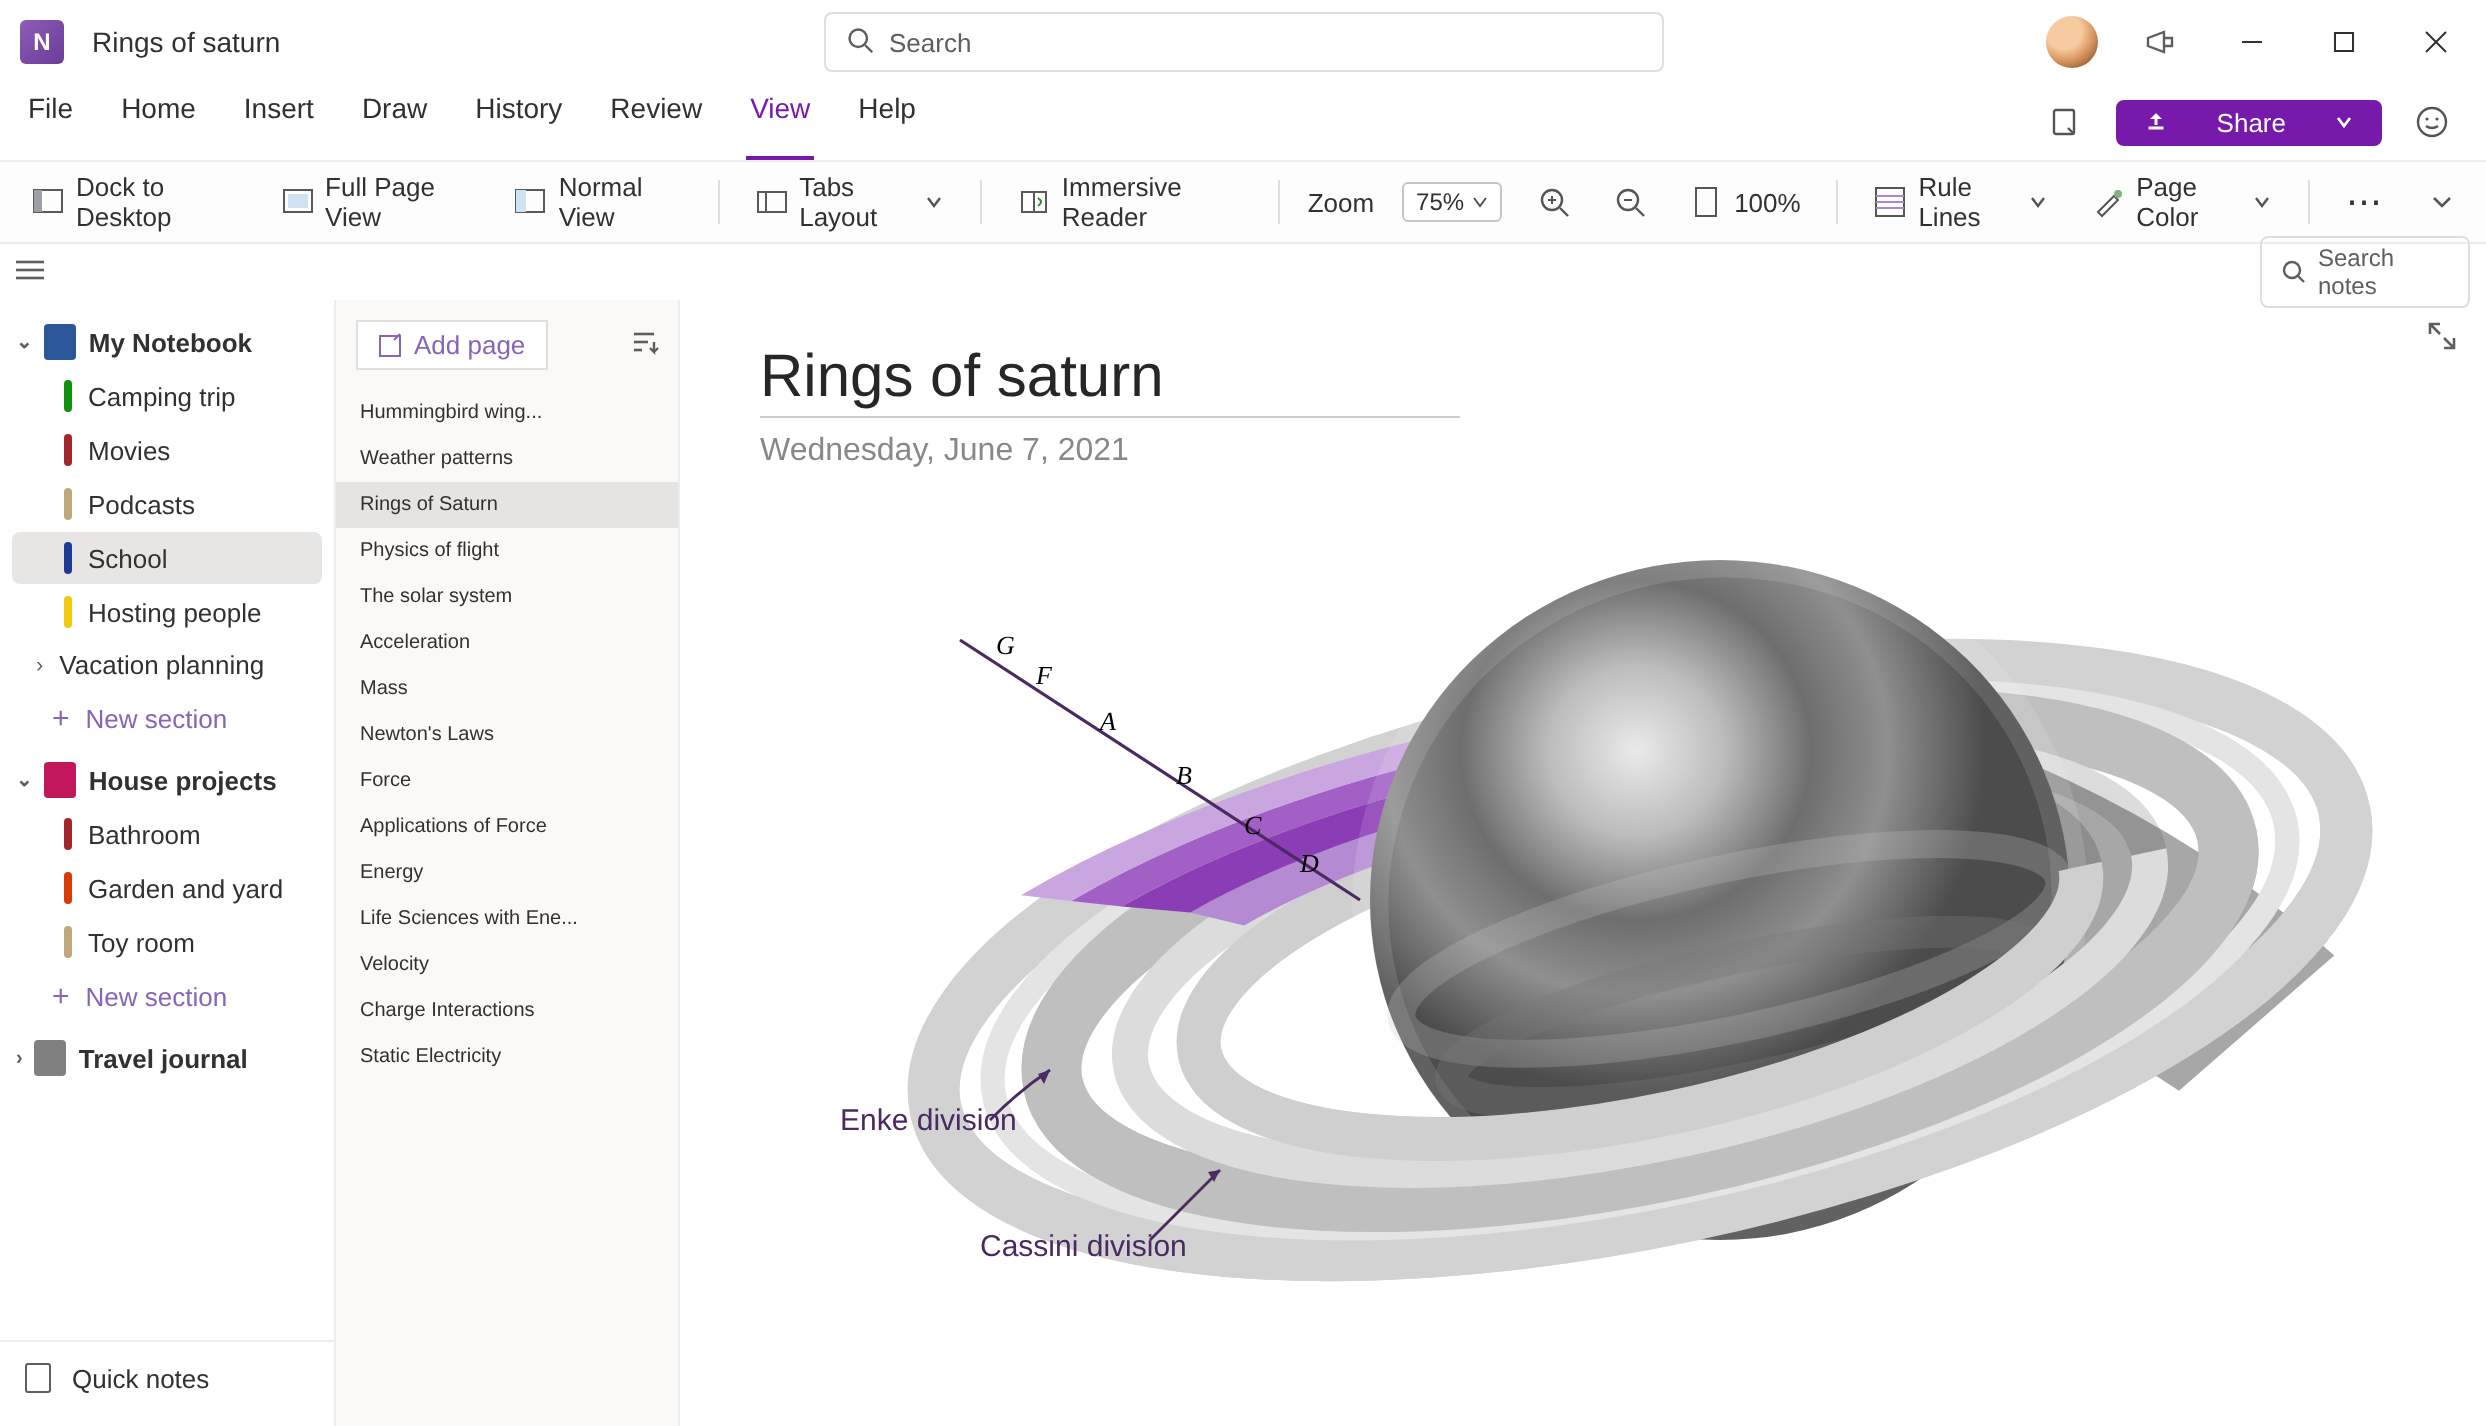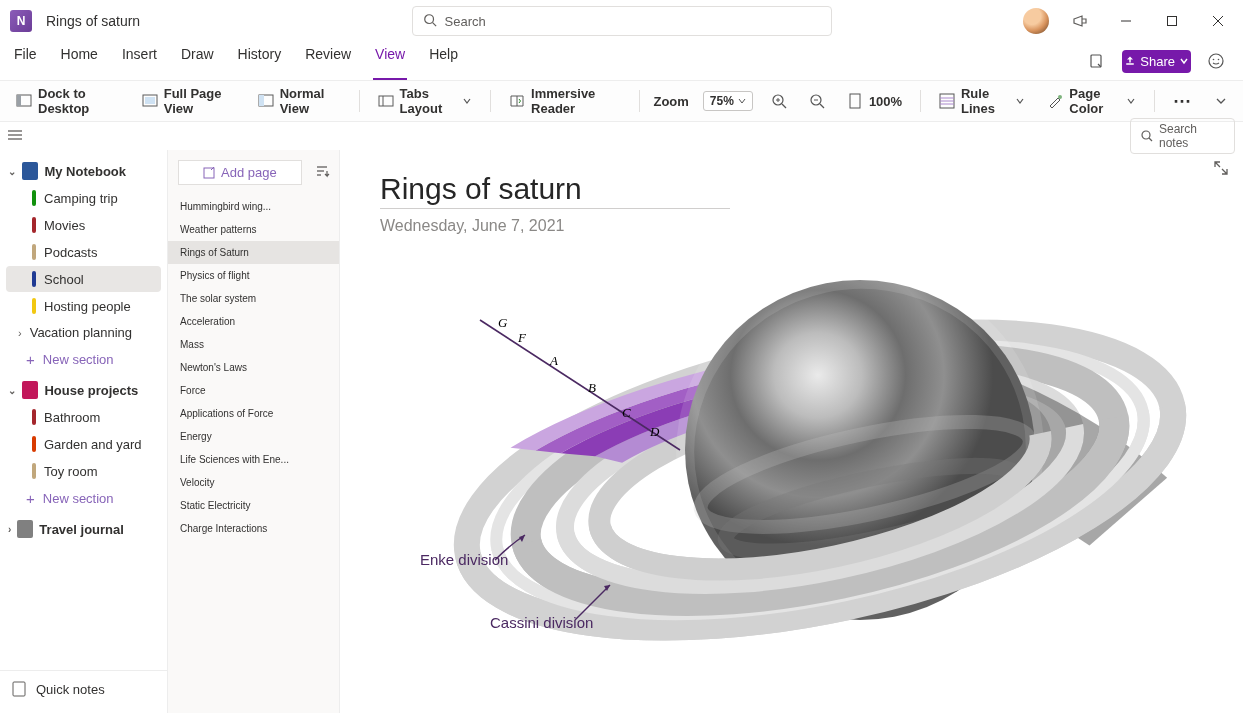--- a/index.html
+++ b/index.html
@@ -13,25 +13,25 @@
 .search-box .sicon { margin-right: 8px; }
 .titlebar-right { margin-left: auto; display: flex; align-items: center; gap: 16px; }
 .avatar { width: 26px; height: 26px; border-radius: 50%; background: radial-gradient(circle at 35% 30%, #f7cba0 35%, #d8935d 60%, #5b3a1f); }
 .win-btn { width: 30px; height: 30px; display: flex; align-items: center; justify-content: center; color: #605e5c; cursor: pointer; font-size:14px;}
 
 
 .menubar { height: 38px; display: flex; padding: 0 12px; gap: 20px; border-bottom:0; }
 .menu-item { font-size: 14px; color: #323130; cursor: pointer; padding: 4px 2px; }
 .menu-item.active { color: #7719aa; border-bottom: 2px solid #7719aa; font-weight:400;}
 .menubar-right { margin-left:auto; display:flex; align-items:center; gap:10px;}
-.share-btn { background:#7719aa; color:#fff; padding:4px 2px; border-radius:4px; display:flex; align-items:center; gap:4px; font-size:13px; cursor:pointer;}
+.share-btn { background:#7719aa; color:#fff; padding:4px 14px; border-radius:4px; display:flex; align-items:center; gap:24px; font-size:13px; cursor:pointer;}
 .icon-btn { width:30px; height:30px; display:flex; align-items:center; justify-content:center; cursor:pointer; color:#444;}
 
 
-.ribbon { height: 42px; border-top:1px solid #ededed; border-bottom:1px solid #ededed; display:flex; align-items:center; padding:0 12px; gap:14px; font-size:13px; color:#323130; background:#fdfdfd;font-weight:bold;}
+.ribbon { height: 42px; border-top:1px solid #ededed; border-bottom:1px solid #ededed; display:flex; align-items:center; padding:0 12px; gap:14px; font-size:13px; color:#323130; background:#fdfdfd;}
 .rib-btn { display:flex; align-items:center; gap:6px; cursor:pointer; padding:2px 4px;}
 .rib-sep { width:1px; height:22px; background:#e1dfdd; }
 .zoom-select { border:1px solid #c8c6c4; border-radius:3px; padding:2px 6px; font-size:12px; display:flex; align-items:center; gap:4px; background:#fff;}
 .rib-icon { width:16px; height:16px; display:inline-flex; align-items:center; justify-content:center; }
 
 
 .subbar { height:28px; display:flex; align-items:center; padding:0 8px; justify-content:space-between;}
 .hamburger { color:#605e5c; font-size:14px; cursor:pointer;}
 .search-notes { border:1px solid #e1dfdd; border-radius:4px; padding:3px 10px; font-size:12px; color:#605e5c; display:flex; align-items:center; gap:6px; width:105px;}
 
@@ -46,21 +46,21 @@
 .nb-icon { width:16px; height:18px; border-radius:2px; display:inline-block;}
 .section-row { display:flex; align-items:center; gap:8px; padding:5px 8px 5px 26px; font-size:13px; cursor:pointer; border-radius:4px; margin:1px 6px;}
 .section-row.active { background:#e8e6e4;}
 .color-tab { width:4px; height:16px; border-radius:2px; display:inline-block;}
 .new-section { color:#8764b8; display:flex; align-items:center; gap:8px; padding:5px 8px 5px 26px; font-size:13px; cursor:pointer;}
 .quick-notes { border-top:1px solid #ededed; margin-top:auto; padding:10px 12px; display:flex; align-items:center; gap:10px; font-size:13px; cursor:pointer;}
 
 
 .page-list { width:172px; border-right:1px solid #ededed; background:#faf9f8; display:flex; flex-direction:column;}
 .page-list-head { display:flex; align-items:center; padding:10px 10px; gap:8px;}
-.add-page { border:1px solid #e1dfdd; border-radius:0; padding:4px 24px; color:#8764b8; display:flex; align-items:center; gap:6px; background:#fff; cursor:pointer; font-size:13px;}
+.add-page { border:1px solid #e1dfdd; border-radius:0; padding:4px 10px; color:#8764b8; display:flex; align-items:center; gap:6px; background:#fff; cursor:pointer; font-size:13px;}
 .sort-btn { margin-left:auto; cursor:pointer; color:#605e5c;}
 .page-item { padding:6px 12px; font-size:10px; cursor:pointer; color:#323130; white-space:nowrap; overflow:hidden; text-overflow:ellipsis;}
 .page-item.active { background:#e6e4e2;}
 
 
 .canvas { flex:1; position:relative; padding:22px 40px; overflow:hidden;}
 .note-title { font-size:30px; font-weight:400; color:#262626; border-bottom:1px solid #d0cecd; display:inline-block; padding-bottom:2px; min-width:350px;}
 .note-date { font-size:16px; color:#8a8886; margin-top:8px;}
 .expand-btn { position:absolute; top:10px; right:14px; cursor:pointer; color:#605e5c;}
 
@@ -388,22 +388,22 @@
         <div class="page-item">Physics of flight</div>
         <div class="page-item">The solar system</div>
         <div class="page-item">Acceleration</div>
         <div class="page-item">Mass</div>
         <div class="page-item">Newton's Laws</div>
         <div class="page-item">Force</div>
         <div class="page-item">Applications of Force</div>
         <div class="page-item">Energy</div>
         <div class="page-item">Life Sciences with Ene...</div>
         <div class="page-item">Velocity</div>
+        <div class="page-item">Charge Interactions</div>
         <div class="page-item">Static Electricity</div>
-        <div class="page-item">Charge Interactions</div>
       </div>
   </div>
 
   <div class="canvas">
     <div class="expand-btn">
       <svg width="16" height="16">
           <path d="M2 7 L2 2 L7 2 M9 14 L14 14 L14 9 M2 2 L7 7 M14 14 L9 9" stroke="#605e5c" fill="none" stroke-width="1.3"></path>
         </svg>
     </div>
     <div class="note-title">Rings of saturn</div>

